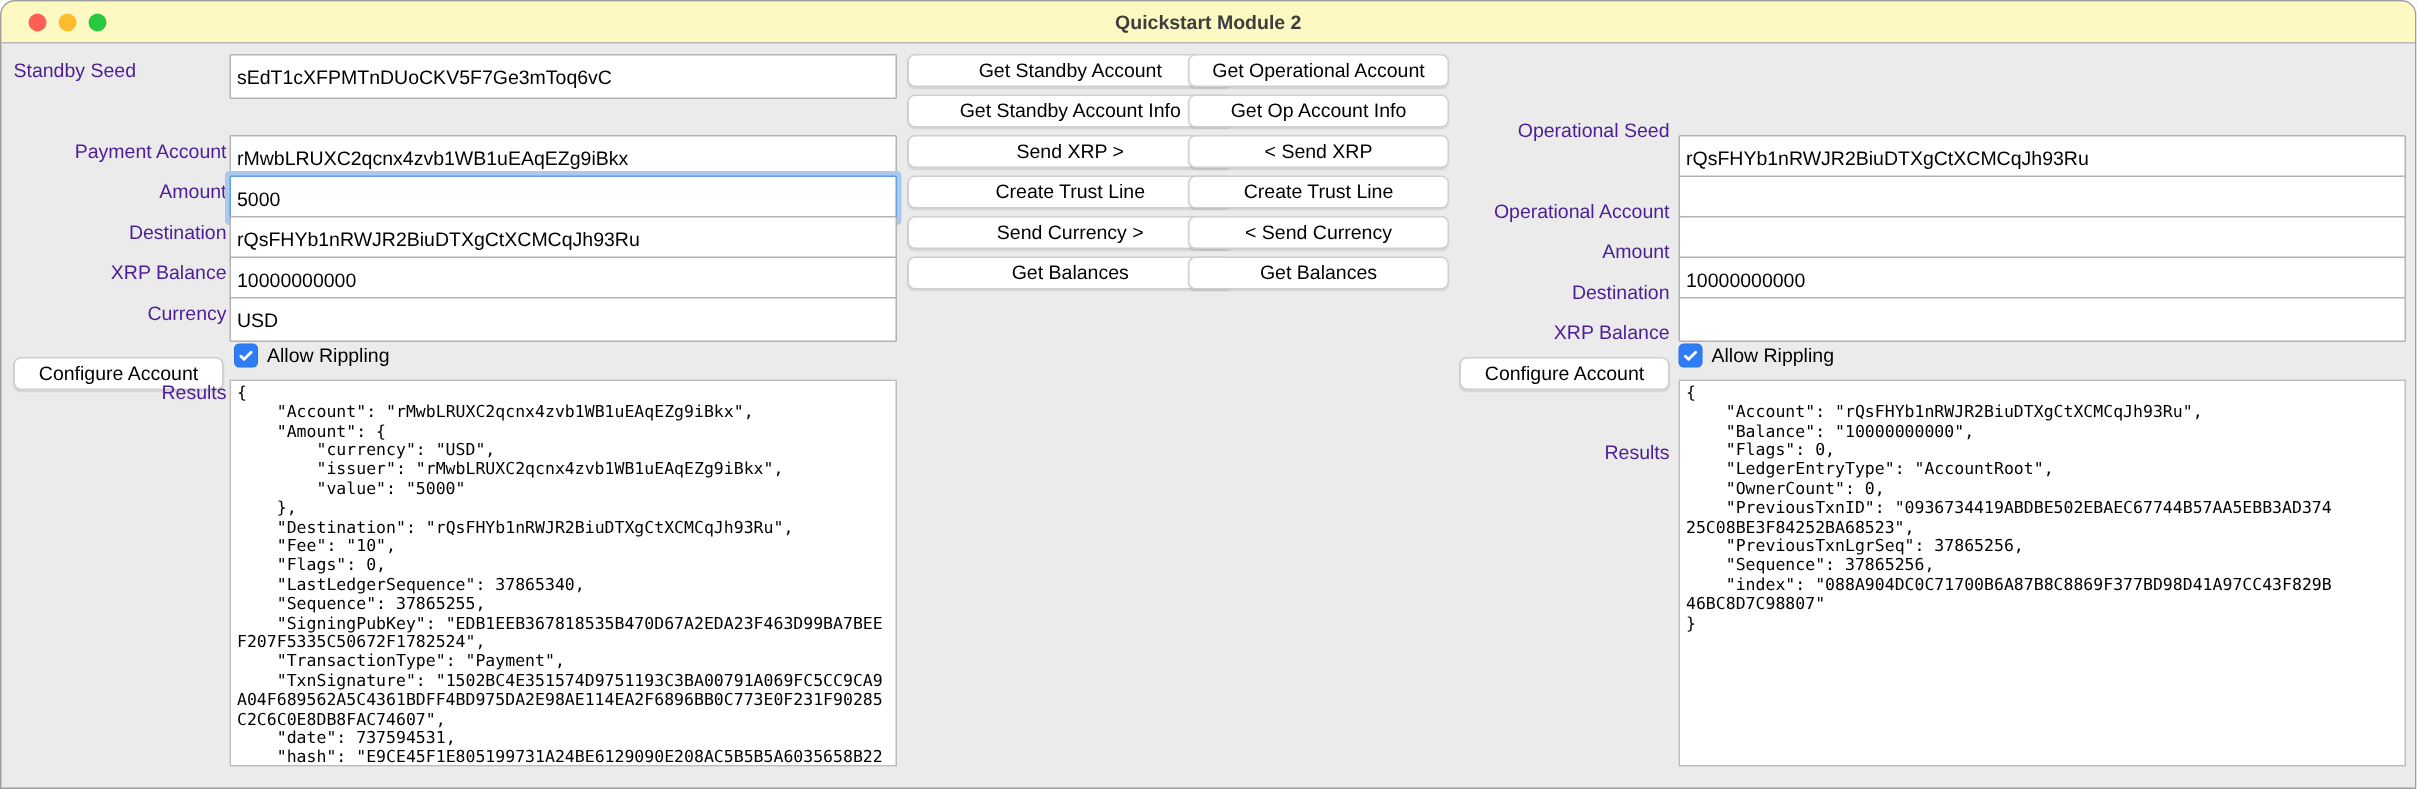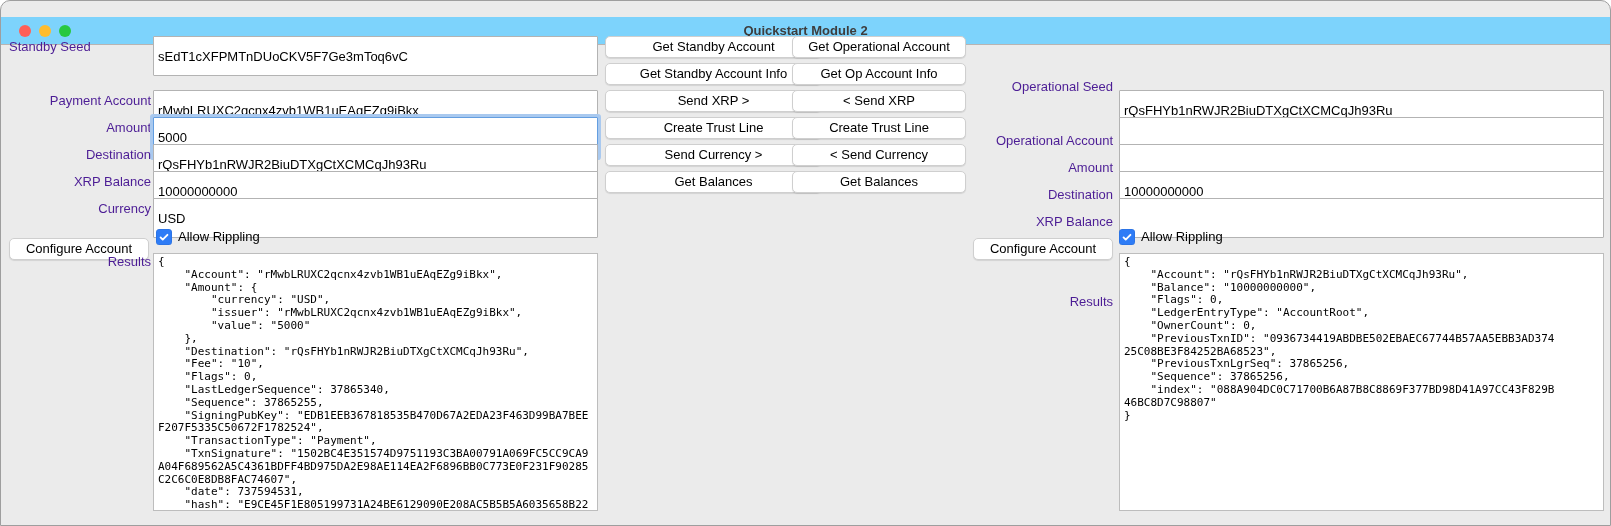--- a/index.html
+++ b/index.html
@@ -10,22 +10,22 @@
     position: relative;
     width: 1611px; height: 526px;
     background: #ebebeb;
     border: 1px solid #9e9e9e;
     border-radius: 10px 10px 0 0;
     overflow: hidden;
   }
 
   
   .titlebar {
-    position: absolute; top: 16px; left: 0; right: 0; height: 28px;
-    background: #7dd3fc;
+    position: absolute; top: 0; left: 0; right: 0; height: 28px;
+    background: #fef9c3;
     border-bottom: 1px solid #b8b4b2;
   }
   .traffic { position: absolute; top: 8px; width: 12px; height: 12px; border-radius: 50%; }
   .t-red    { left: 18px; background: #ff5f57; }
   .t-yellow { left: 38px; background: #febc2e; }
   .t-green  { left: 58px; background: #28c840; }
   .win-title {
     position: absolute; top: 0; left: 0; right: 0; height: 28px;
     line-height: 28px; text-align: center;
     font-size: 13px; font-weight: bold; color: #3d3d3d;
@@ -34,21 +34,21 @@
   
   .lbl {
     position: absolute; height: 22px; line-height: 22px;
     font-size: 13px; color: #4c1d95; text-align: right;
   }
   .lcol   { left: 0;    width: 150px; }
   .lcol-first { left: 8px; width: 142px; text-align: left; }
   .rcol   { left: 962px; width: 150px; margin-top: 40px; }
 
   .tinput {
-    position: absolute; height: 40px;
+    position: absolute; height: 30px;
     background: #ffffff; border: 1px solid #b3b3b3;
     font-family: "Liberation Sans", sans-serif;
     font-size: 13px; color: #000; padding: 0 4px;
     border-radius: 1px;
   }
   .linput { left: 152px;  width: 445px; }
   .rinput { left: 1118px; width: 485px; }
   .tinput.focused {
     border: 1px solid #649ee0;
     box-shadow: 0 0 0 3px #a9c9ef;

